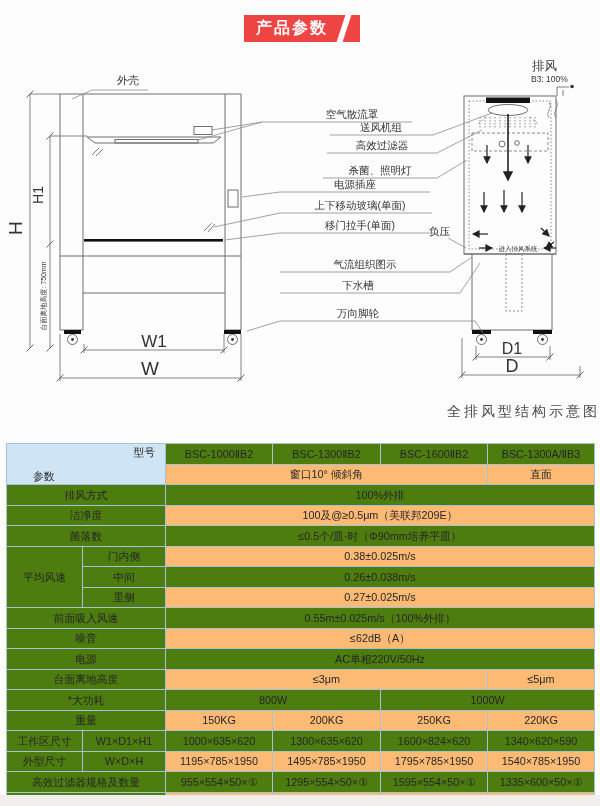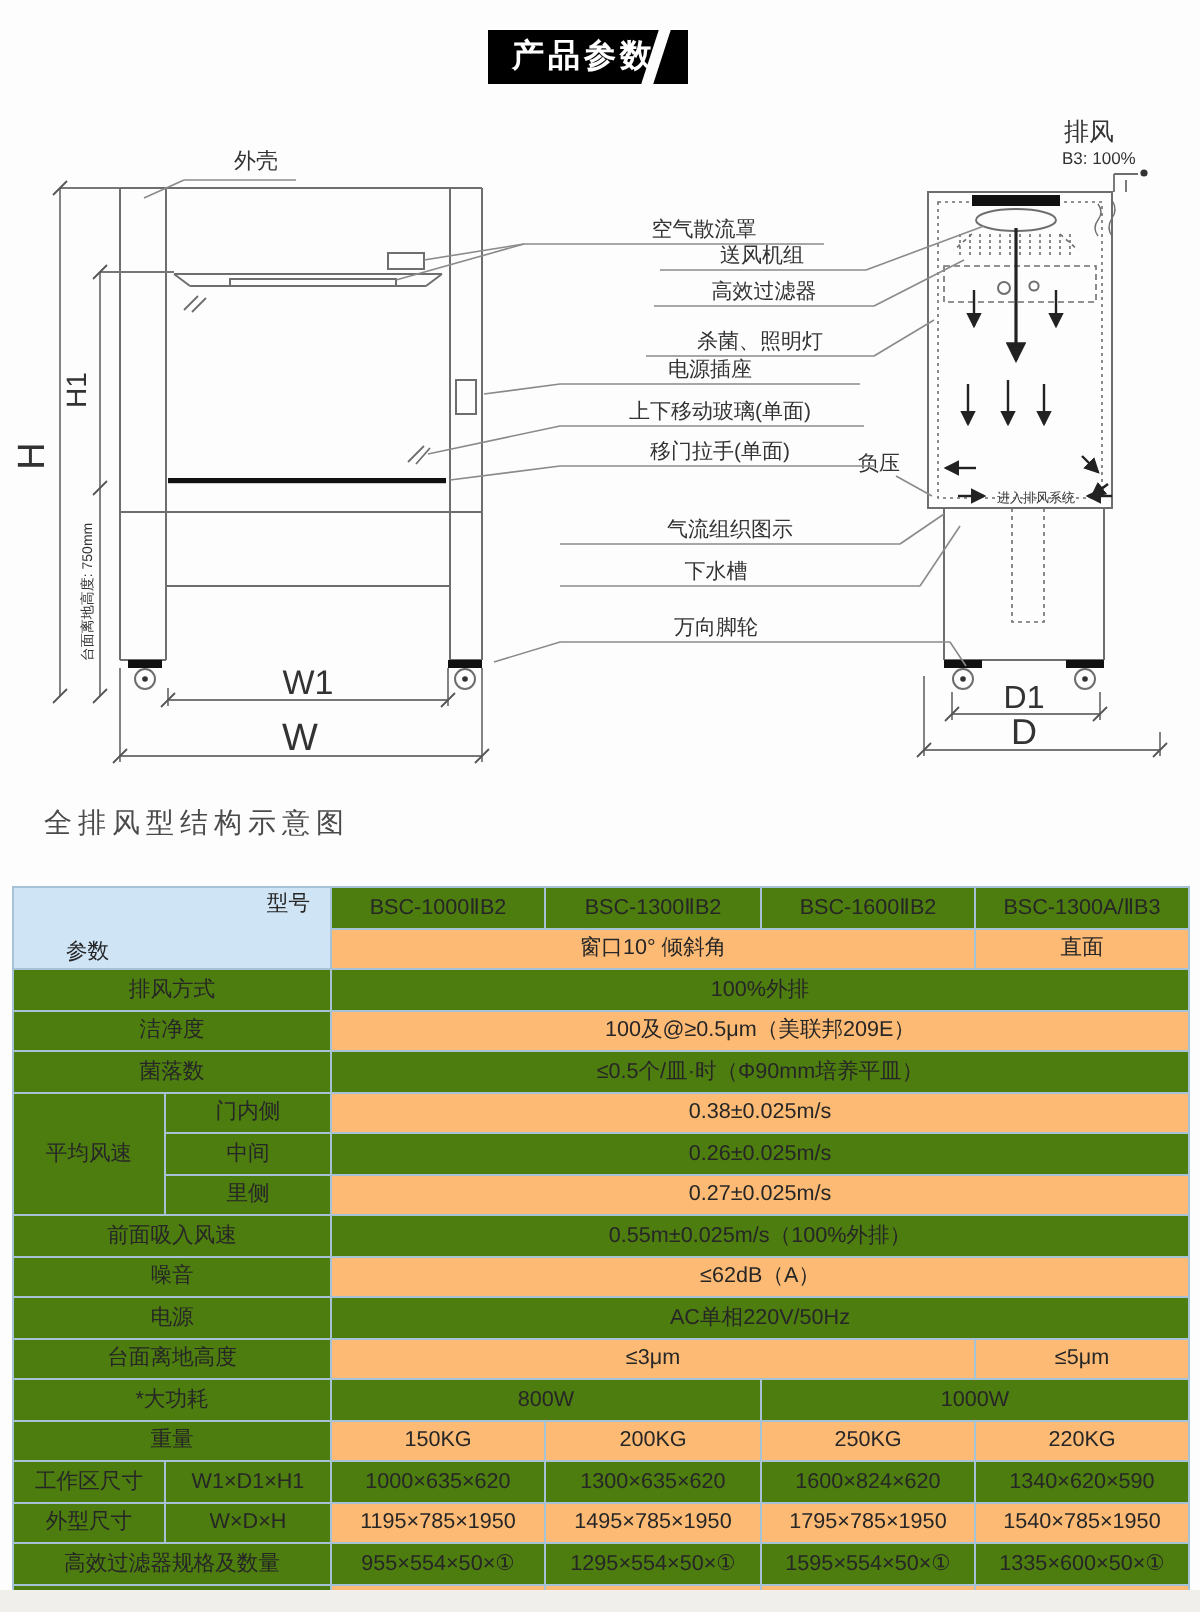--- a/index.html
+++ b/index.html
@@ -1,24 +1,24 @@
 <!DOCTYPE html>
 <html><head>
 <meta charset="utf-8">
 <style>
   html,body{margin:0;padding:0;}
   body{width:600px;height:806px;position:relative;background:#fdfdfd;
        font-family:"Liberation Sans","DejaVu Sans",sans-serif;color:#2a2a2a;overflow:hidden;}
   
-  .badge{position:absolute;left:244px;top:15px;width:100px;height:27px;background:#000000;}
+  .badge{position:absolute;left:244px;top:15px;width:116px;height:27px;background:#ef4444;}
   .badge-label{position:absolute;left:12px;top:3px;color:#fff;font-size:16px;font-weight:bold;letter-spacing:2px;}
   .badge-slash{position:absolute;right:13px;top:-3px;width:6px;height:33px;background:#fdfdfd;transform:skewX(-18deg);}
   
   .diagram{position:absolute;left:0;top:0;width:600px;height:430px;}
-  .caption{position:absolute;left:0;top:403px;width:600px;text-align:left;font-size:14px;color:#4a4a4a;letter-spacing:3px;padding-left:22px;box-sizing:border-box;}
+  .caption{position:absolute;left:0;top:403px;width:600px;text-align:right;font-size:14px;color:#4a4a4a;letter-spacing:3px;padding-left:22px;box-sizing:border-box;}
   
   table.spec{position:absolute;left:6px;top:443px;width:588px;border-collapse:collapse;table-layout:fixed;
              font-size:10.8px;text-align:center;color:#262626;border:1px solid #7fa2ba;}
   table.spec td{border:1px solid #a5c2d6;padding:0 2px;height:19.5px;line-height:1.15;background:#fdba74;overflow:hidden;}
   table.spec td.b{background:#4d7c0f;}
   td.diag{position:relative;background-color:#cfe4f4 !important;
           background-image:linear-gradient(to bottom right,transparent 49.5%,#a5c2d6 49.5%,#a5c2d6 50.6%,transparent 50.6%);}
   .diag-model{position:absolute;top:2px;right:10px;}
   .diag-param{position:absolute;bottom:2px;left:26px;}
   .footer-strip{position:absolute;left:0;top:795px;width:600px;height:11px;background:#f1efec;}
@@ -186,21 +186,21 @@
     <td class="b" colspan="2">菌落数</td>
     <td class="b" colspan="4">≤0.5个/皿·时（Φ90mm培养平皿）</td>
   </tr>
   <tr>
     <td class="b" rowspan="3">平均风速</td>
     <td class="b">门内侧</td>
     <td colspan="4">0.38±0.025m/s</td>
   </tr>
   <tr>
     <td class="b">中间</td>
-    <td class="b" colspan="4">0.26±0.025m/s</td>
+    <td class="b" colspan="4">0.26±0.038m/s</td>
   </tr>
   <tr>
     <td class="b">里侧</td>
     <td colspan="4">0.27±0.025m/s</td>
   </tr>
   <tr>
     <td class="b" colspan="2">前面吸入风速</td>
     <td class="b" colspan="4">0.55m±0.025m/s（100%外排）</td>
   </tr>
   <tr>

